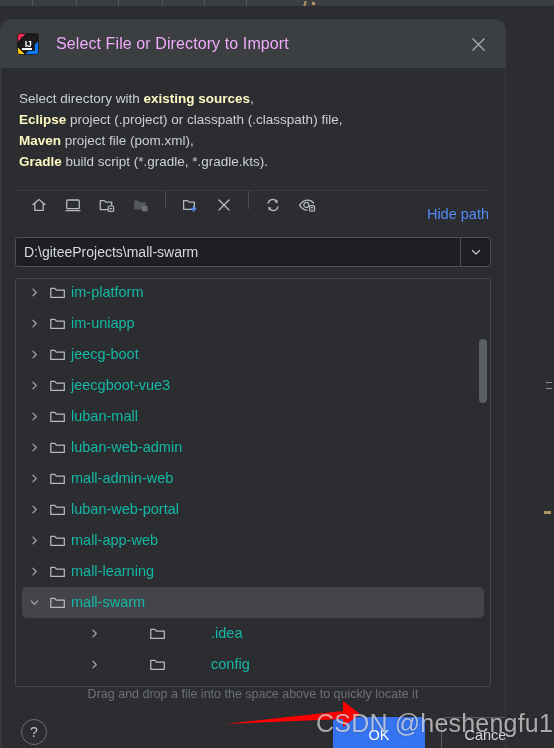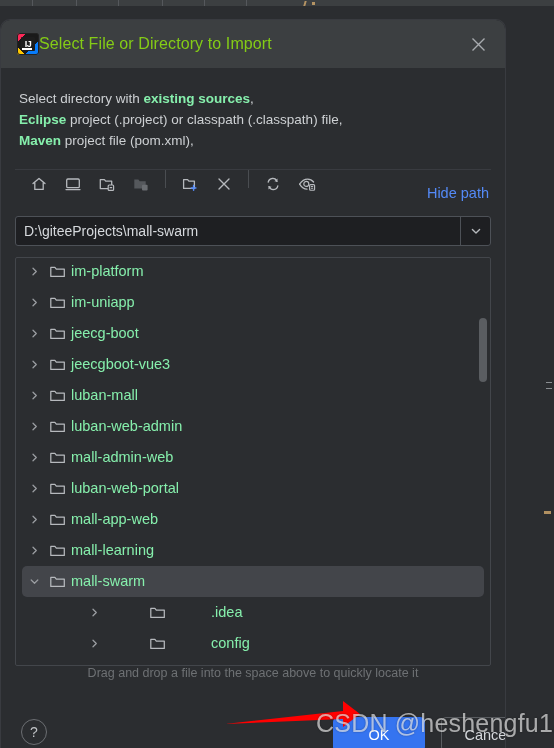--- a/index.html
+++ b/index.html
@@ -67,34 +67,35 @@
     display: flex; align-items: center; justify-content: center;
   }
   #app-icon .ij-core span {
     color: #fff; font-size: 9px; font-weight: bold; letter-spacing: -.5px;
     font-family: "Liberation Sans", sans-serif; line-height: 1;
   }
   #app-icon .ij-bar {
     position: absolute; left: 5px; bottom: 5px; width: 10px; height: 2px; background: #fff;
   }
   #dialog-title {
-    color: #84cc16; font-size: 16px; letter-spacing: .1px;
+    margin-left: 17px;
+    color: #f0abfc; font-size: 16px; letter-spacing: .1px;
   }
   #close-btn {
     position: absolute; right: 14px; top: 50%; transform: translateY(-50%);
     width: 26px; height: 26px; cursor: pointer;
     display: flex; align-items: center; justify-content: center;
   }
 
   
   #description {
     padding: 20px 18px 10px 18px;
     color: #cdd0d3; font-size: 13.5px; line-height: 21px;
   }
-  #description b { color: #86efac; font-weight: bold; }
+  #description b { color: #fef9c3; font-weight: bold; }
   #desc-sep {
     height: 1px; background: #393b40; margin: 8px 14px 0 14px;
   }
 
   
   #toolbar {
     position: relative;
     height: 46px;
     display: flex; 
     padding: 0 14px 16px 24px;
@@ -148,21 +149,21 @@
     overflow: hidden;
   }
   #tree {
     position: absolute; left: 0; right: 0; top: -2px;
   }
   .tree-row {
     height: 31px;
     display: flex; align-items: center;
     padding-left: 6px;
     cursor: pointer;
-    color: #86efac; font-size: 14.5px;
+    color: #14b8a6; font-size: 14.5px;
     white-space: nowrap;
   }
   .tree-row.selected {
     background: #43454a;
     border-radius: 5px;
     margin: 0 6px;
     padding-left: 0;
   }
   .tw-arrow {
     width: 24px; flex: 0 0 auto;
@@ -269,20 +270,21 @@
       <svg width="17" height="17" viewBox="0 0 17 17" aria-hidden="true">
         <path d="M2.5 2.5 L14.5 14.5 M14.5 2.5 L2.5 14.5" stroke="#a8abaf" stroke-width="1.4" fill="none"></path>
       </svg>
     </div>
   </div>
 
   <div id="description">
     <div><span>Select directory with </span><b>existing sources</b><span>,</span></div>
     <div><b>Eclipse</b><span> project (.project) or classpath (.classpath) file,</span></div>
     <div><b>Maven</b><span> project file (pom.xml),</span></div>
+    <div><b>Gradle</b><span> build script (*.gradle, *.gradle.kts).</span></div>
   </div>
   <div id="desc-sep"></div>
 
   <div id="toolbar">
     <div class="tb-btn">
       <svg width="18" height="18" viewBox="0 0 18 18" aria-hidden="true">
         <path d="M3 8.6 L9 3.4 L15 8.6 M4.8 8 V14.4 H13.2 V8" stroke="#b6b9bd" stroke-width="1.3" fill="none" stroke-linejoin="round" stroke-linecap="round"></path>
       </svg>
     </div>
     <div class="tb-btn">

